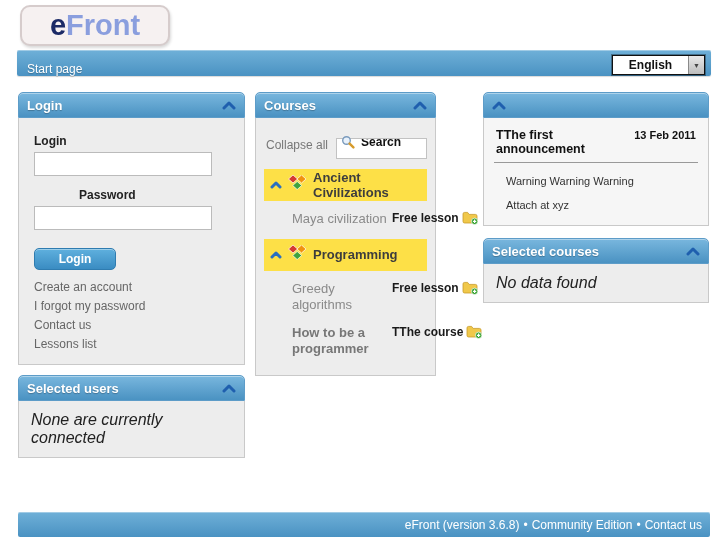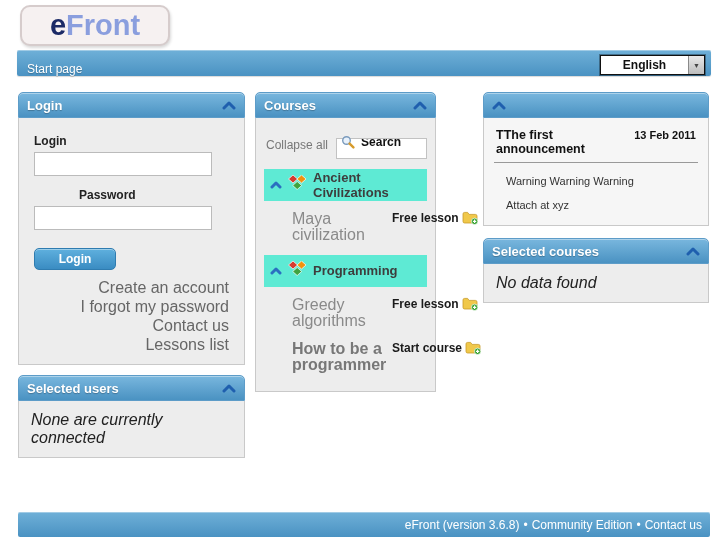--- a/index.html
+++ b/index.html
@@ -15,21 +15,21 @@
           font-size:29px; font-weight:bold; letter-spacing:0px; }
   .logo-e { color:#1b2a66; }
   .logo-front { color:#8a9ede; }
 
   
   .topbar { position:absolute; left:17px; top:50px; width:694px; height:26px;
             background:linear-gradient(#6fb0d8,#4a92c2); border-radius:2px;
             box-shadow:inset 0 1px 0 rgba(255,255,255,0.35), 0 1px 1px rgba(0,0,0,0.15);
             display:flex; align-items:flex-end; }
   .topbar-title { color:#fff; font-size:12px; margin-left:10px; text-shadow:0 1px 1px rgba(0,0,0,0.25); }
-  .lang-select { position:absolute; right:6px; top:5px; width:105px; height:20px;
+  .lang-select { position:absolute; right:6px; top:5px; width:93px; height:20px;
                  background:#fff; border:1px solid #111; box-shadow:0 0 0 1px rgba(0,0,0,0.35);
                  display:flex; align-items:center; cursor:pointer; }
   .lang-value { flex:1; text-align:center; font-size:12px; font-weight:bold; color:#111; }
   .lang-arrow { width:16px; height:100%; background:linear-gradient(#e8e8e8,#bdbdbd);
                 border-left:1px solid #8a8a8a; display:flex; align-items:center; justify-content:center;
                 font-size:7px; color:#444; }
 
   
   .col-left  { position:absolute; left:18px;  top:92px; width:227px; }
   .col-mid   { position:absolute; left:255px; top:92px; width:181px; }
@@ -48,41 +48,41 @@
   
   .login-body { padding:12px 15px 10px 15px; }
   .field-label { display:block; font-size:12px; font-weight:bold; color:#222; margin:4px 0 4px 0; }
   .text-input { width:178px; height:24px; border:1px solid #bbb; background:#fff; font-size:12px; padding:0 4px;
                 font-family:"Liberation Sans",sans-serif; }
   .login-btn { display:block; margin:18px 0 8px 0; width:82px; height:22px;
                background:linear-gradient(#5fb0de,#3a8cc2); color:#fff; font-size:12px; font-weight:bold;
                border:1px solid #2f7cb0; border-radius:5px; cursor:pointer;
                font-family:"Liberation Sans",sans-serif; box-shadow:inset 0 1px 0 rgba(255,255,255,0.4); }
   .login-links { list-style:none; }
-  .login-links li { font-size:16px; color:#666; line-height:19px; cursor:pointer;text-align:right; }
+  .login-links li { font-size:12px; color:#666; line-height:19px; cursor:pointer; }
 
   .empty-body { padding:10px 12px; font-size:16px; font-style:italic; color:#222; }
 
   
   .courses-body { padding:8px; }
   .search-row { display:flex; align-items:center; margin:6px 0 4px 0; }
   .collapse-all { font-size:12px; color:#777; margin:0 8px 0 2px; white-space:nowrap; cursor:pointer; }
   .search-wrap { position:relative; flex:1; }
   .search-input { width:100%; height:21px; border:1px solid #c2c2c2; background:#fff;
                   font-size:12px; font-weight:bold; color:#111; padding:0 2px 12px 24px;
                   font-family:"Liberation Sans",sans-serif; }
   .search-icon { position:absolute; left:5px; top:3px; }
 
-  .category-bar { display:flex; align-items:center; height:32px; background:#5eead4;
+  .category-bar { display:flex; align-items:center; height:32px; background:#fde047;
                   margin-top:10px; padding:4px 6px; gap:6px; }
   .category-name { font-size:13px; font-weight:bold; color:#3d3d3d; }
   .cat-chevron { display:flex; align-items:center; cursor:pointer; }
 
   .course-row { display:flex; align-items:flex-start; padding:10px 0 2px 28px; }
-  .course-name { width:100px; flex-shrink:0; font-size:16px; color:#8a8a8a; line-height:16px; cursor:pointer; }
+  .course-name { width:100px; flex-shrink:0; font-size:13px; color:#8a8a8a; line-height:16px; cursor:pointer; }
   .course-name.bold { font-weight:bold; color:#777; }
   .badge-group { margin-left:auto; display:flex; align-items:center; white-space:nowrap; }
   .course-badge { font-size:12px; font-weight:bold; color:#1a1a1a; margin-right:3px; cursor:pointer; }
   .folder-icon { display:flex; align-items:center; cursor:pointer; }
 
   
   .news-body { background:#f6f6f6; padding:10px 10px 14px 10px; }
   .news-title-row { display:flex; align-items:baseline; border-bottom:1px solid #999; padding:0 2px 6px 2px; }
   .news-title { flex:1; font-size:12.5px; font-weight:bold; color:#111; }
   .news-date { font-size:11px; font-weight:bold; color:#111; }
@@ -237,21 +237,21 @@
                   <circle cx="12.6" cy="10.3" r="3.2" fill="#33a02c" stroke="#fff" stroke-width="0.7"></circle>
                   <path d="M12.6 8.6 v3.4 M10.9 10.3 h3.4" stroke="#fff" stroke-width="1.2"></path>
                 </svg>
             </span>
           </span>
         </div>
 
         <div class="course-row" style="padding-bottom:10px;">
           <span class="course-name bold">How to be a programmer</span>
           <span class="badge-group">
-            <span class="course-badge">Start course</span>
+            <span class="course-badge">TThe course</span>
             <span class="folder-icon">
               <svg width="17" height="14" viewBox="0 0 17 14">
                   <path d="M1 3 q0 -1.6 1.6 -1.6 h3 l1.5 2 h6.3 q1.6 0 1.6 1.6 v5.4 q0 1.6 -1.6 1.6 h-10.8 q-1.6 0 -1.6 -1.6 z" fill="#f0c84a" stroke="#c89a28" stroke-width="0.8"></path>
                   <circle cx="12.6" cy="10.3" r="3.2" fill="#33a02c" stroke="#fff" stroke-width="0.7"></circle>
                   <path d="M12.6 8.6 v3.4 M10.9 10.3 h3.4" stroke="#fff" stroke-width="1.2"></path>
                 </svg>
             </span>
           </span>
         </div>
 

